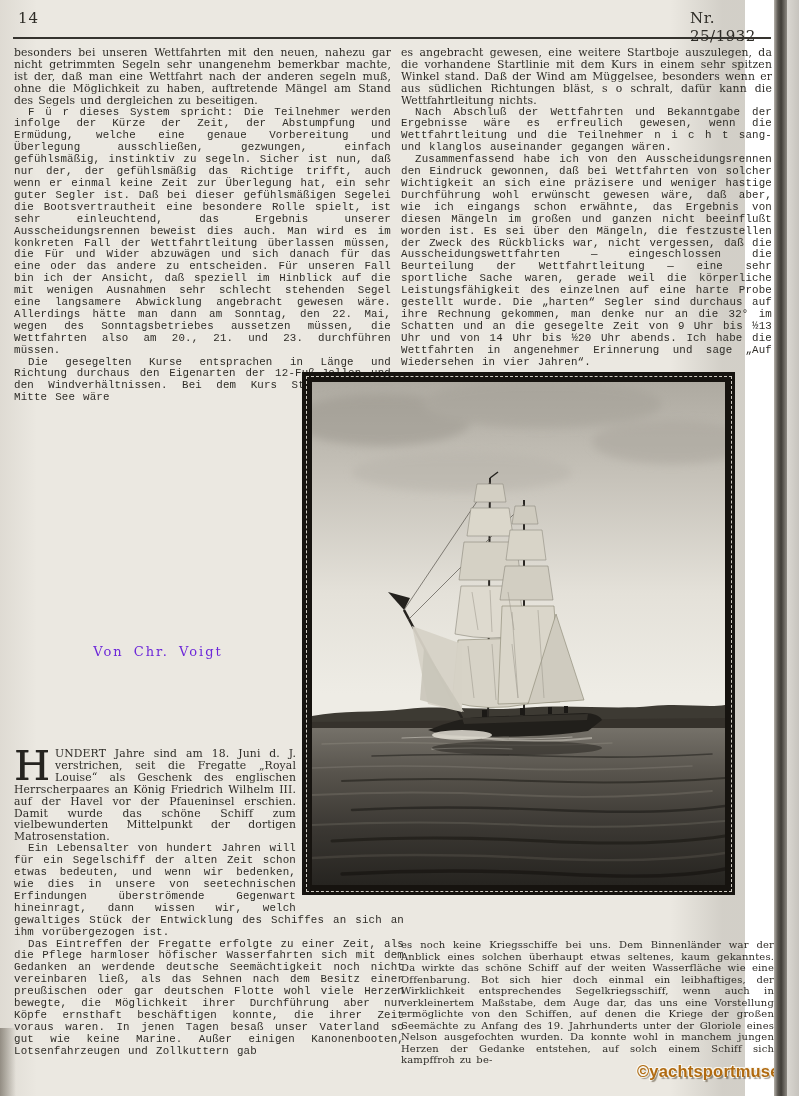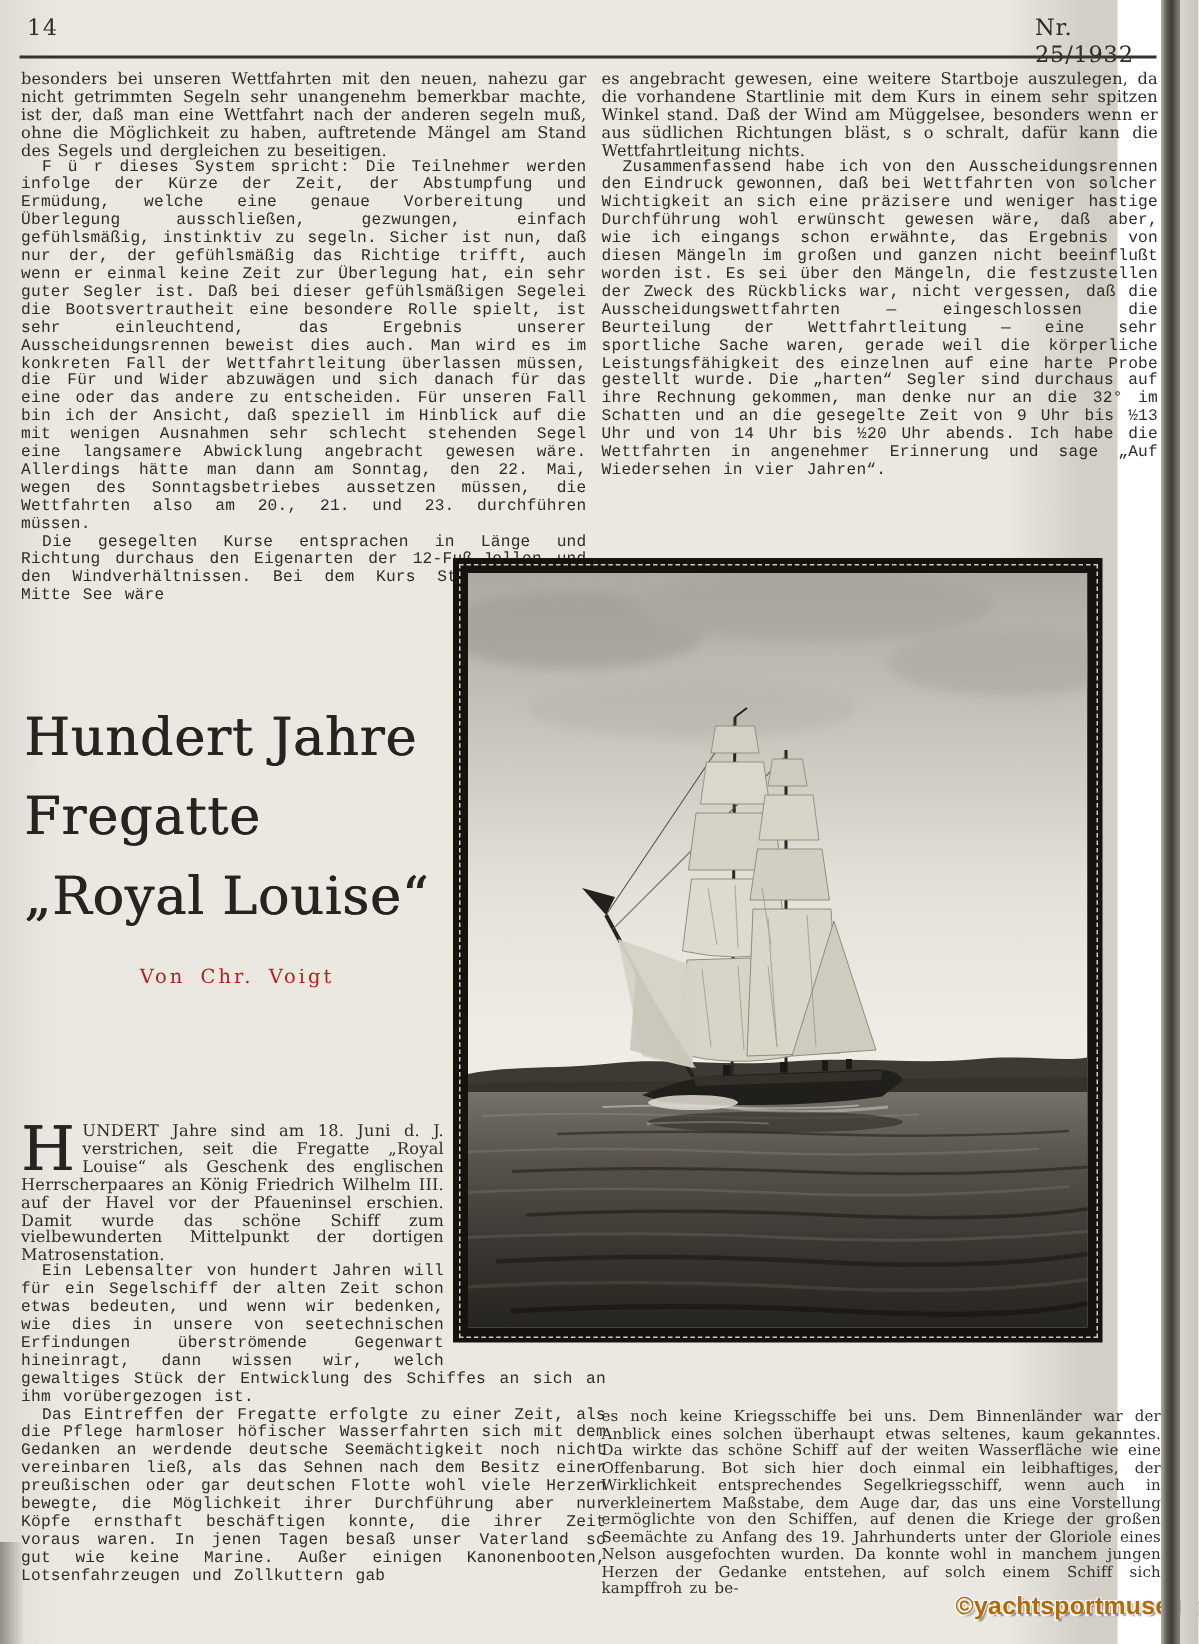--- a/index.html
+++ b/index.html
@@ -19,21 +19,21 @@
        letter-spacing:.15px;word-spacing:1.4px;}
   .colL{left:14px;top:47px;width:377px;}
   .colR{left:401px;top:47px;width:371px;}
   .col p{margin:0;}
   .ind{text-indent:14px;font-family:Liberation Mono, monospace;}
   .sig{text-align:right;padding-right:6px;letter-spacing:.4px;}
   .title{position:absolute;left:16px;top:466px;width:292px;
     font-size:35px;line-height:53px;color:#262420;letter-spacing:.5px;
     text-shadow:.45px 0 0 #262420;}
   .byline{position:absolute;left:14px;top:644px;width:288px;text-align:center;
-    font-size:13px;letter-spacing:2px;word-spacing:4px;color:#b91c1c;}
+    font-size:13px;letter-spacing:2px;word-spacing:4px;color:#6d28d9;}
   .photo{position:absolute;left:302px;top:372px;width:433px;height:523px;
     background:#16130f;box-sizing:border-box;padding:10px;}
   .photo::after{content:"";position:absolute;inset:3.5px;border:1.6px dashed rgba(240,236,226,.85);pointer-events:none;}
   .photo svg{display:block;width:413px;height:503px;}
   .lowerL{position:absolute;left:14px;top:748px;width:390px;
     font-size:10.8px;line-height:11.9px;text-align:justify;letter-spacing:.15px;word-spacing:1.4px;}
   .lowerL p{margin:0;}
   .spacer{float:right;width:108px;height:166px;}
   .dc{float:left;font-size:41px;line-height:33px;padding:2px 5px 0 0;color:#262420;text-shadow:.4px 0 0 #262420;}
   .lowerR{position:absolute;left:401px;top:939px;width:373px;
@@ -62,28 +62,24 @@
   <div class="rule"></div>
 
   <div class="col colL">
     <p>besonders bei unseren Wettfahrten mit den neuen, nahezu gar nicht getrimmten Segeln sehr unangenehm bemerkbar machte, ist der, daß man eine Wettfahrt nach der anderen segeln muß, ohne die Möglichkeit zu haben, auftretende Mängel am Stand des Segels und dergleichen zu beseitigen.</p>
     <p class="ind">F ü r dieses System spricht: Die Teilnehmer werden infolge der Kürze der Zeit, der Abstumpfung und Ermüdung, welche eine genaue Vorbereitung und Überlegung ausschließen, gezwungen, einfach gefühlsmäßig, instinktiv zu segeln. Sicher ist nun, daß nur der, der gefühlsmäßig das Richtige trifft, auch wenn er einmal keine Zeit zur Überlegung hat, ein sehr guter Segler ist. Daß bei dieser gefühlsmäßigen Segelei die Bootsvertrautheit eine besondere Rolle spielt, ist sehr einleuchtend, das Ergebnis unserer Ausscheidungsrennen beweist dies auch. Man wird es im konkreten Fall der Wettfahrtleitung überlassen müssen, die Für und Wider abzuwägen und sich danach für das eine oder das andere zu entscheiden. Für unseren Fall bin ich der Ansicht, daß speziell im Hinblick auf die mit wenigen Ausnahmen sehr schlecht stehenden Segel eine langsamere Abwicklung angebracht gewesen wäre. Allerdings hätte man dann am Sonntag, den 22. Mai, wegen des Sonntagsbetriebes aussetzen müssen, die Wettfahrten also am 20., 21. und 23. durchführen müssen.</p>
     <p class="ind">Die gesegelten Kurse entsprachen in Länge und Richtung durchaus den Eigenarten der 12-Fuß-Jollen und den Windverhältnissen. Bei dem Kurs Startlinie—Boje Mitte See wäre</p>
   </div>
 
   <div class="col colR">
     <p>es angebracht gewesen, eine weitere Startboje auszulegen, da die vorhandene Startlinie mit dem Kurs in einem sehr spitzen Winkel stand. Daß der Wind am Müggelsee, besonders wenn er aus südlichen Richtungen bläst, s o  schralt, dafür kann die Wettfahrtleitung nichts.</p>
+    <p class="ind">Nach Abschluß der Wettfahrten und Bekanntgabe der Ergebnisse wäre es erfreulich gewesen, wenn die Wettfahrtleitung und die Teilnehmer n i c h t  sang- und klanglos auseinander gegangen wären.</p>
     <p class="ind">Zusammenfassend habe ich von den Ausscheidungsrennen den Eindruck gewonnen, daß bei Wettfahrten von solcher Wichtigkeit an sich eine präzisere und weniger hastige Durchführung wohl erwünscht gewesen wäre, daß aber, wie ich eingangs schon erwähnte, das Ergebnis von diesen Mängeln im großen und ganzen nicht beeinflußt worden ist. Es sei über den Mängeln, die festzustellen der Zweck des Rückblicks war, nicht vergessen, daß die Ausscheidungswettfahrten — eingeschlossen die Beurteilung der Wettfahrtleitung — eine sehr sportliche Sache waren, gerade weil die körperliche Leistungsfähigkeit des einzelnen auf eine harte Probe gestellt wurde. Die „harten“ Segler sind durchaus auf ihre Rechnung gekommen, man denke nur an die 32° im Schatten und an die gesegelte Zeit von 9 Uhr bis ½13 Uhr und von 14 Uhr bis ½20 Uhr abends. Ich habe die Wettfahrten in angenehmer Erinnerung und sage „Auf Wiedersehen in vier Jahren“.</p>
   </div>
 
-  <div class="title">
-    <div>Hundert Jahre</div>
-    <div>Fregatte</div>
-    <div>„Royal Louise“</div>
-  </div>
   <div class="byline">Von Chr. Voigt</div>
 
   <div class="photo">
     <svg viewBox="0 0 413 503" preserveAspectRatio="none">
       <defs>
         <linearGradient id="skyg" x1="0" y1="0" x2="0" y2="1">
           <stop offset="0" stop-color="#aeaaa1"></stop>
           <stop offset="0.18" stop-color="#c5c1b8"></stop>
           <stop offset="0.42" stop-color="#e4e1d9"></stop>
           <stop offset="0.62" stop-color="#eeece5"></stop>

